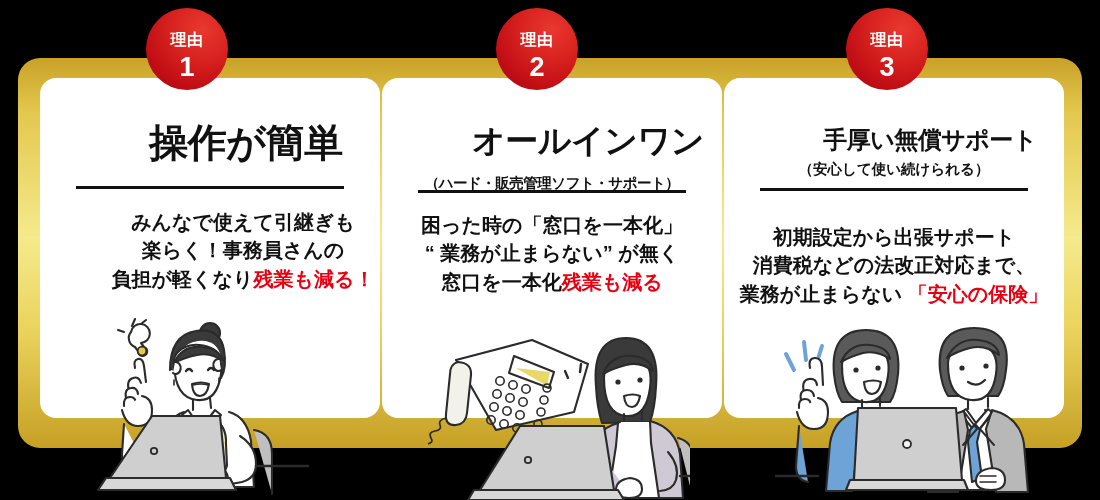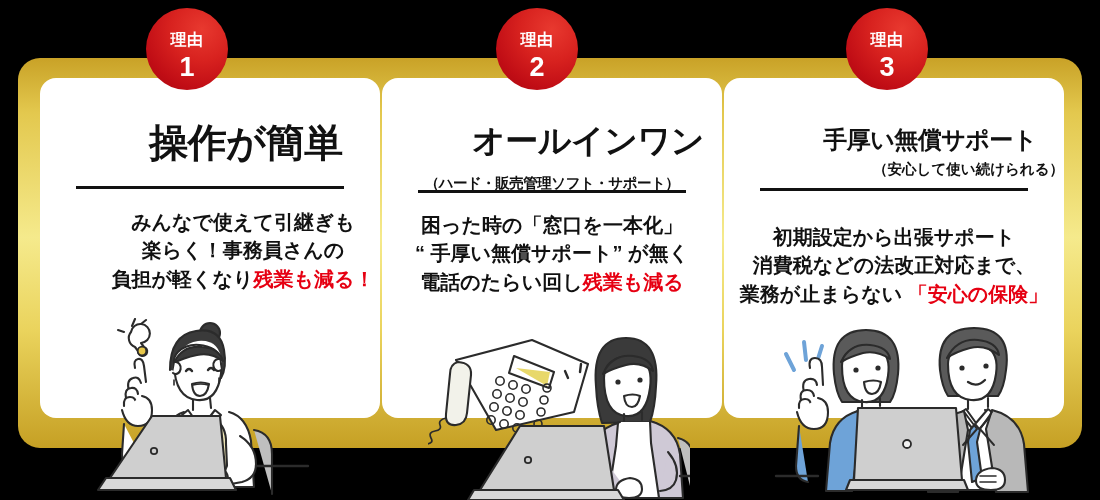--- a/index.html
+++ b/index.html
@@ -38,21 +38,21 @@
   }
   .h-big{font-size:39px;top:38px;}
   .h-mid{font-size:33px;top:41px;}
   .h-sm{font-size:24px;top:46px;}
 
   .subtitle{
     position:absolute;left:0;width:340px;text-align:center;
     font-size:14.5px;font-weight:bold;color:#111;white-space:nowrap;
   }
   .sub2{top:84px;letter-spacing:-0.5px;margin-top:12px;}
-  .sub3{top:82px;text-align:right;}
+  .sub3{top:82px;}
 
   .rule{
     position:absolute;left:36px;width:268px;height:3px;background:#111;
   }
   .rule1{top:108px;}
   .rule2{top:112px;}
   .rule3{top:110px;}
 
   
   .body-text{
@@ -108,22 +108,22 @@
     </div>
   </div>
 
   <div class="panel" id="panel2">
     <div class="panel-inner">
       <div class="heading h-mid">オールインワン</div>
       <div class="subtitle sub2">（ハード・販売管理ソフト・サポート）</div>
       <div class="rule rule2"></div>
       <div class="body-text bt2">
         <span class="ln"><span>困った時の「窓口を一本化」</span></span>
-        <span class="ln"><span>“ 手厚い無償サポート” が無く</span></span>
-        <span class="ln"><span>電話のたらい回し</span><span class="em">残業も減る</span></span>
+        <span class="ln"><span>“ 業務が止まらない” が無く</span></span>
+        <span class="ln"><span>窓口を一本化</span><span class="em">残業も減る</span></span>
       </div>
     </div>
   </div>
 
   <div class="panel" id="panel3">
     <div class="panel-inner">
       <div class="heading h-sm">手厚い無償サポート</div>
       <div class="subtitle sub3">（安心して使い続けられる）</div>
       <div class="rule rule3"></div>
       <div class="body-text bt3">

